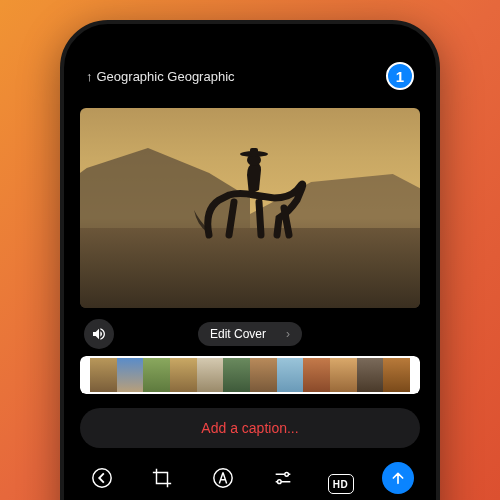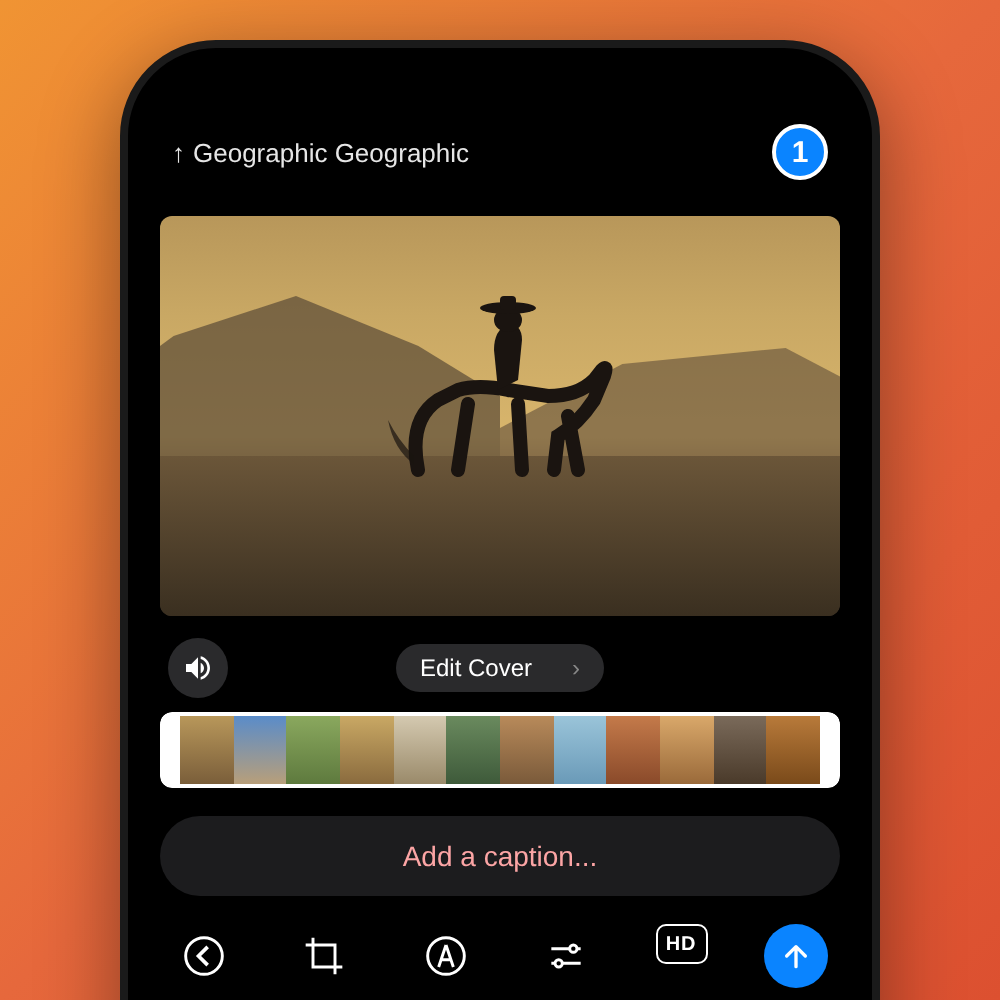--- a/index.html
+++ b/index.html
@@ -167,29 +167,29 @@
   }
   .thumb {
     flex: 1;
     min-width: 0;
   }
   .caption {
     margin-top: 14px;
     background: #1c1c1e;
     border-radius: 20px;
     padding: 12px 16px;
-    color: #fca5a5;
+    color: #ef4444;
     font-size: 14px;
     text-align: center;
   }
   .toolbar {
     margin-top: 14px;
     display: flex;
     justify-content: space-between;
-    align-items: flex-start;
+    align-items: flex-end;
     padding: 0 6px;
   }
   .tool-btn {
     width: 32px;
     height: 32px;
     display: flex;
     align-items: center;
     justify-content: center;
     color: #fff;
   }

